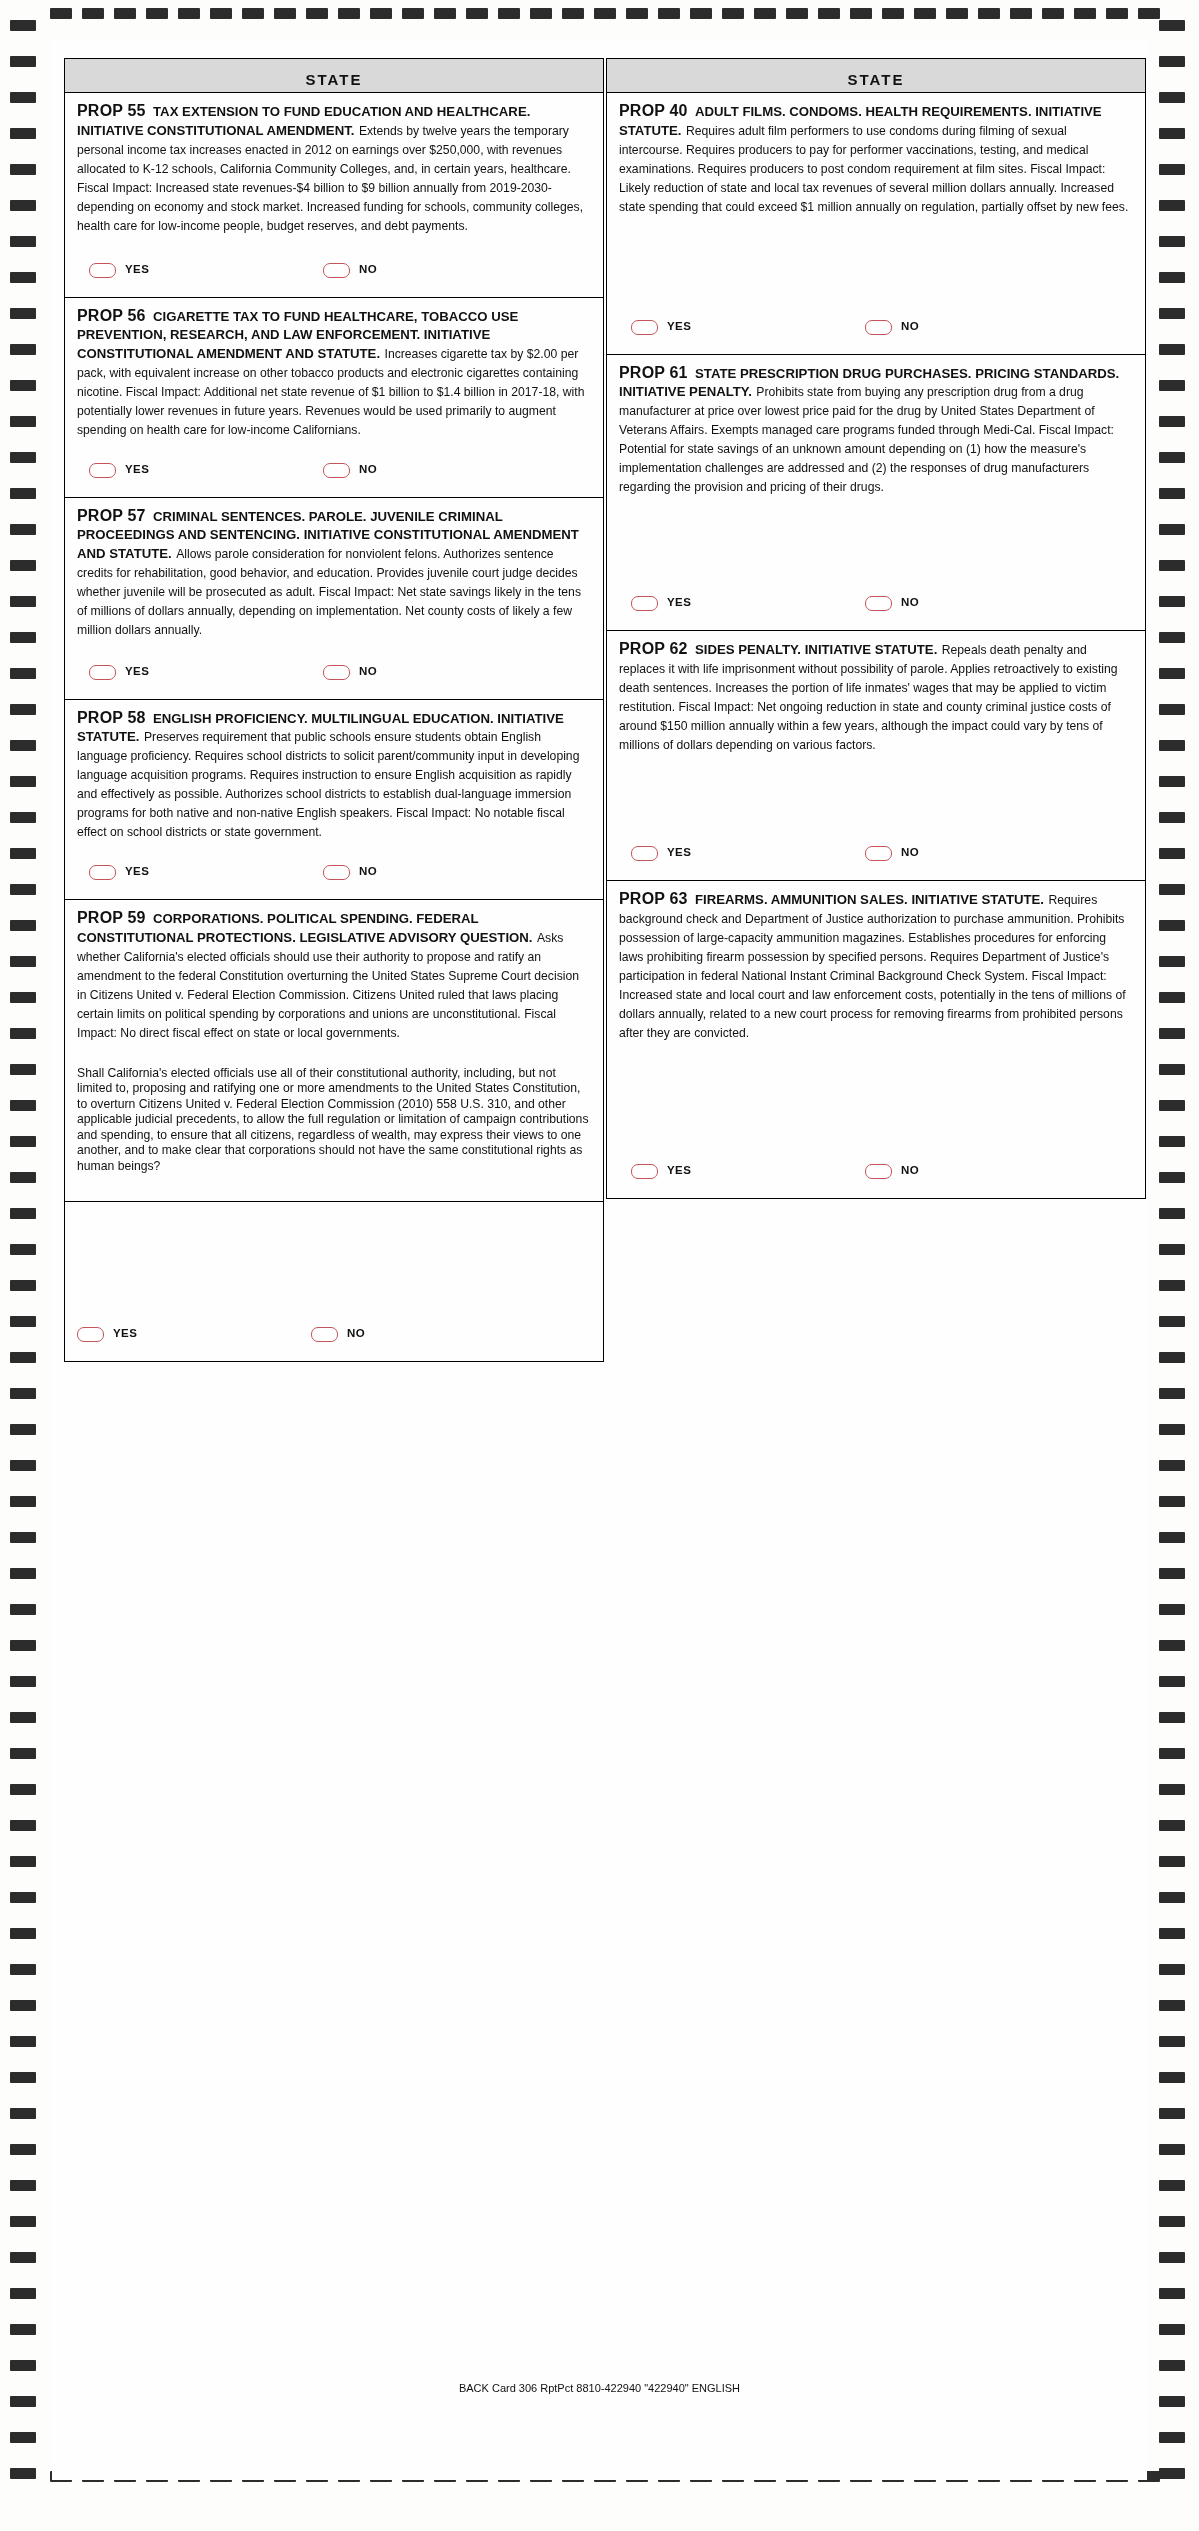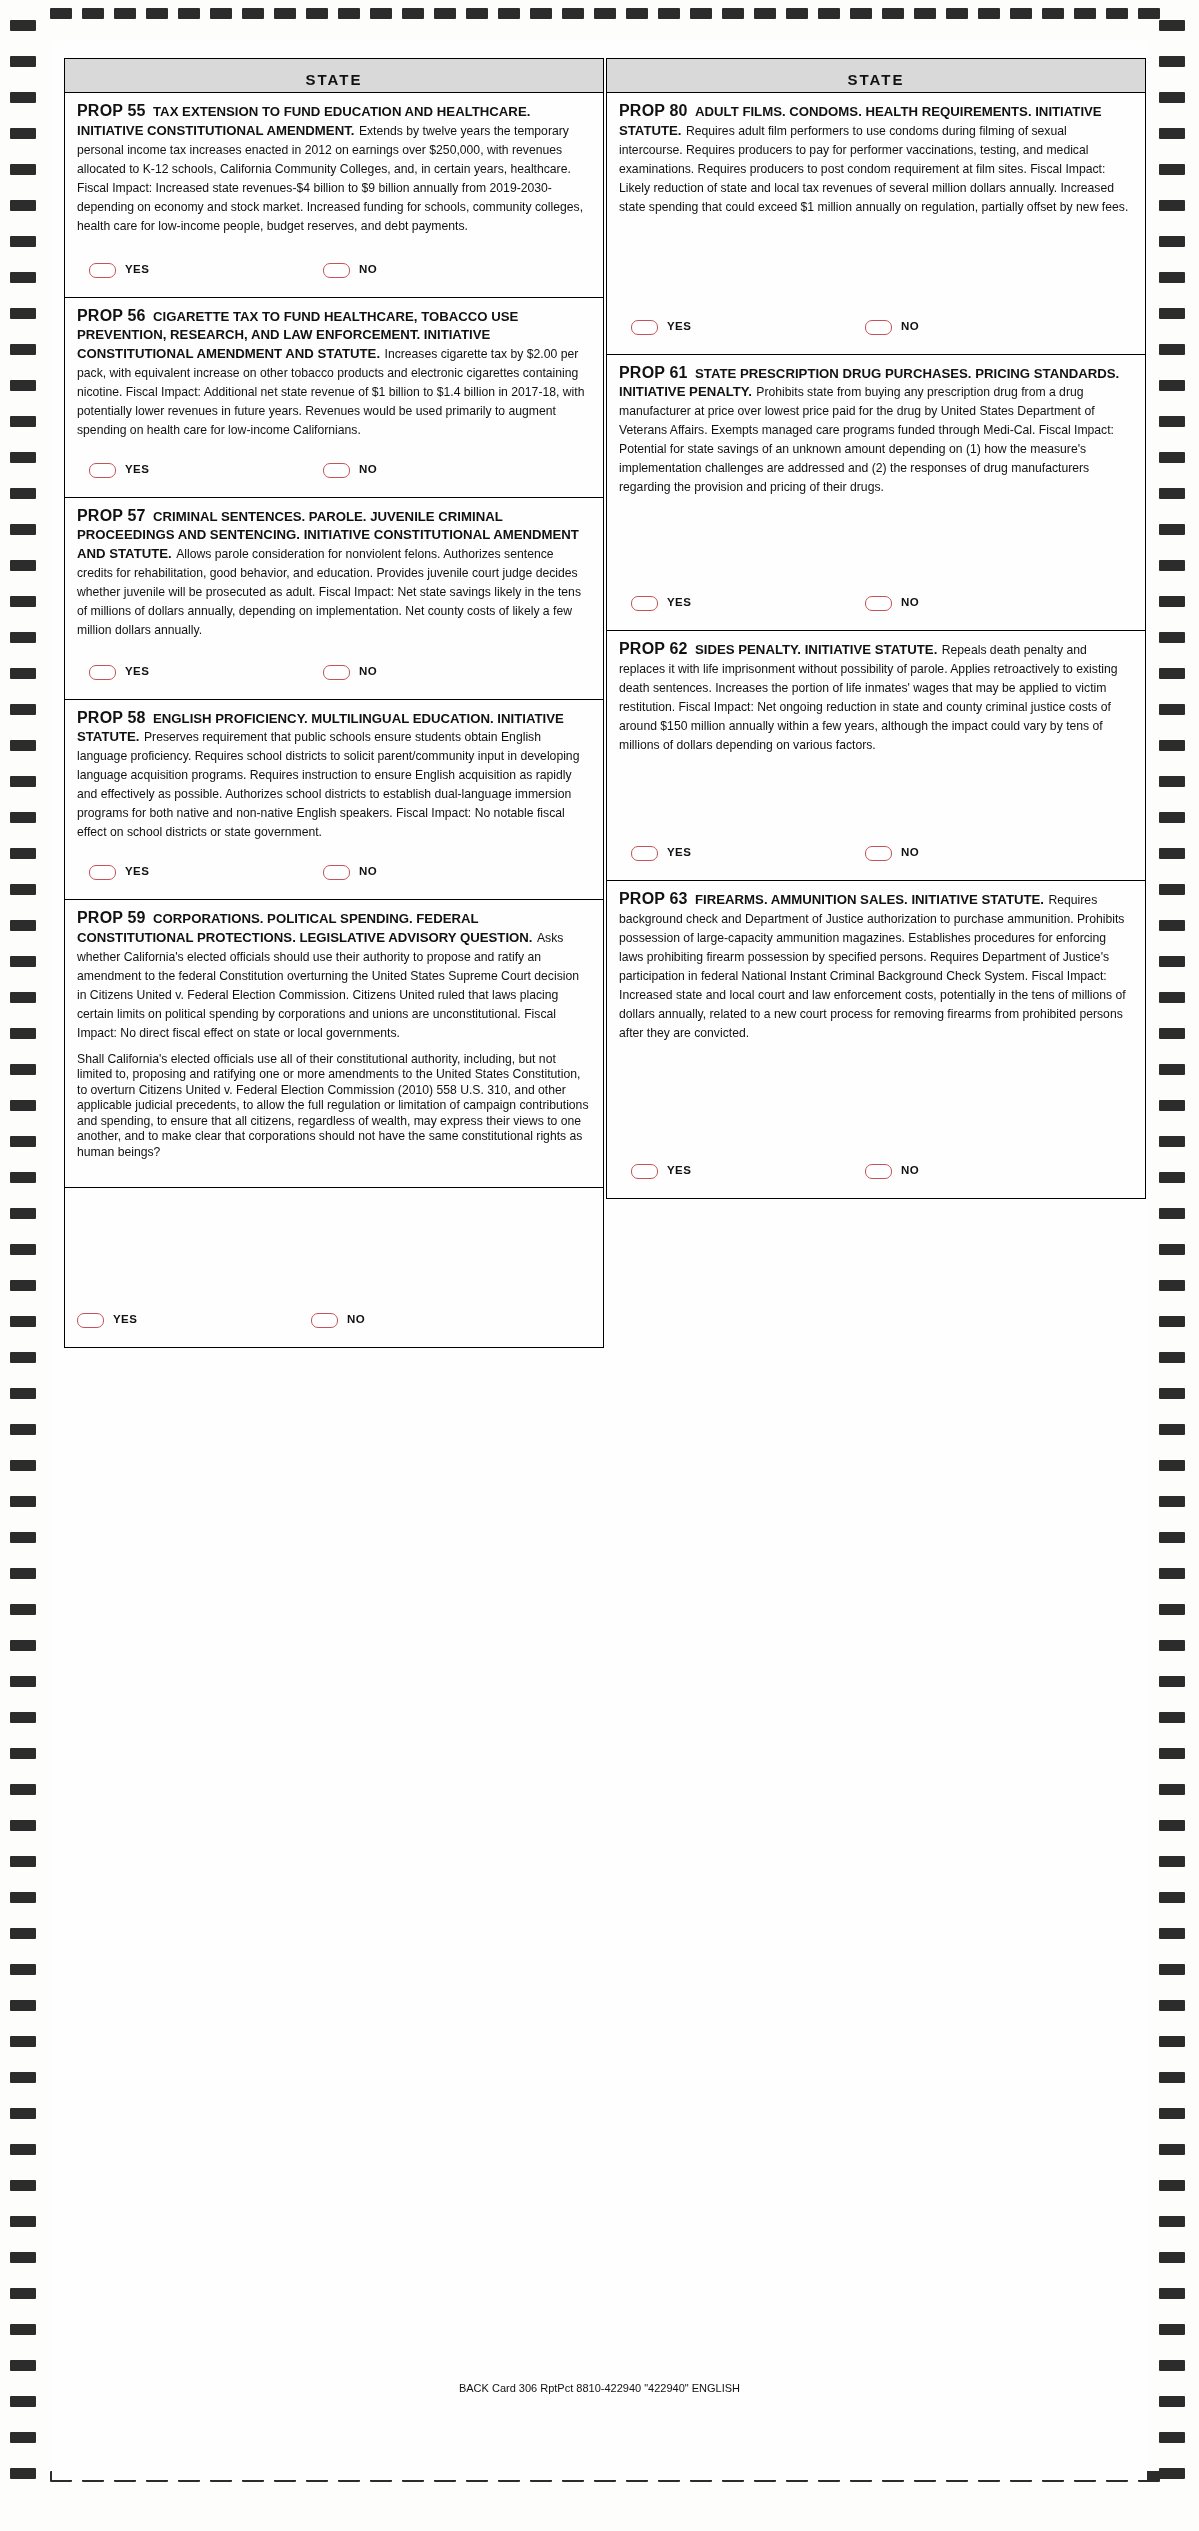--- a/index.html
+++ b/index.html
@@ -67,21 +67,21 @@
     display:inline;
   }
   .mtitle .pnum{font-size:16px;font-weight:bold;letter-spacing:0.2px;}
   .mbody{
     font-size:12.2px;
     line-height:17px;
     display:inline;
     font-weight:normal;
   }
   .para2{
-    font-size:12.2px;line-height:15.6px;margin-top:10px;
+    font-size:12.2px;line-height:15.6px;margin-top:24px;
   }
   .votearea{
     height:44px;position:relative;
   }
   .voterow{
     position:absolute;left:0;right:0;bottom:2px;height:26px;
   }
   .opt{position:absolute;display:flex;align-items:flex-start;}
   .opt.yes{left:12px;}
   .opt.no{left:246px;}
@@ -437,21 +437,21 @@
           </div>
         </div>
       </div>
 
       <div class="col right">
 
         <div class="hdr">STATE</div>
 
         <div class="measure">
           <div>
-            <span class="mtitle"><span class="pnum">PROP 80</span>&nbsp;&nbsp;<span>ADULT FILMS.  CONDOMS.  HEALTH REQUIREMENTS.  INITIATIVE STATUTE.</span></span>
+            <span class="mtitle"><span class="pnum">PROP 40</span>&nbsp;&nbsp;<span>ADULT FILMS.  CONDOMS.  HEALTH REQUIREMENTS.  INITIATIVE STATUTE.</span></span>
             <span class="mbody">Requires adult film performers to use condoms during filming of sexual intercourse.  Requires producers to pay for performer vaccinations, testing, and medical examinations.  Requires producers to post condom requirement at film sites.  Fiscal Impact:  Likely reduction of state and local tax revenues of several million dollars annually.  Increased state spending that could exceed $1 million annually on regulation, partially offset by new fees.</span>
           </div>
           <div class="votearea" style="height:132px">
             <div class="voterow">
               <div class="opt yes">
                 <span class="oval"></span>
                 <span class="optlabel">YES</span>
               </div>
               <div class="opt no">
                 <span class="oval"></span>

